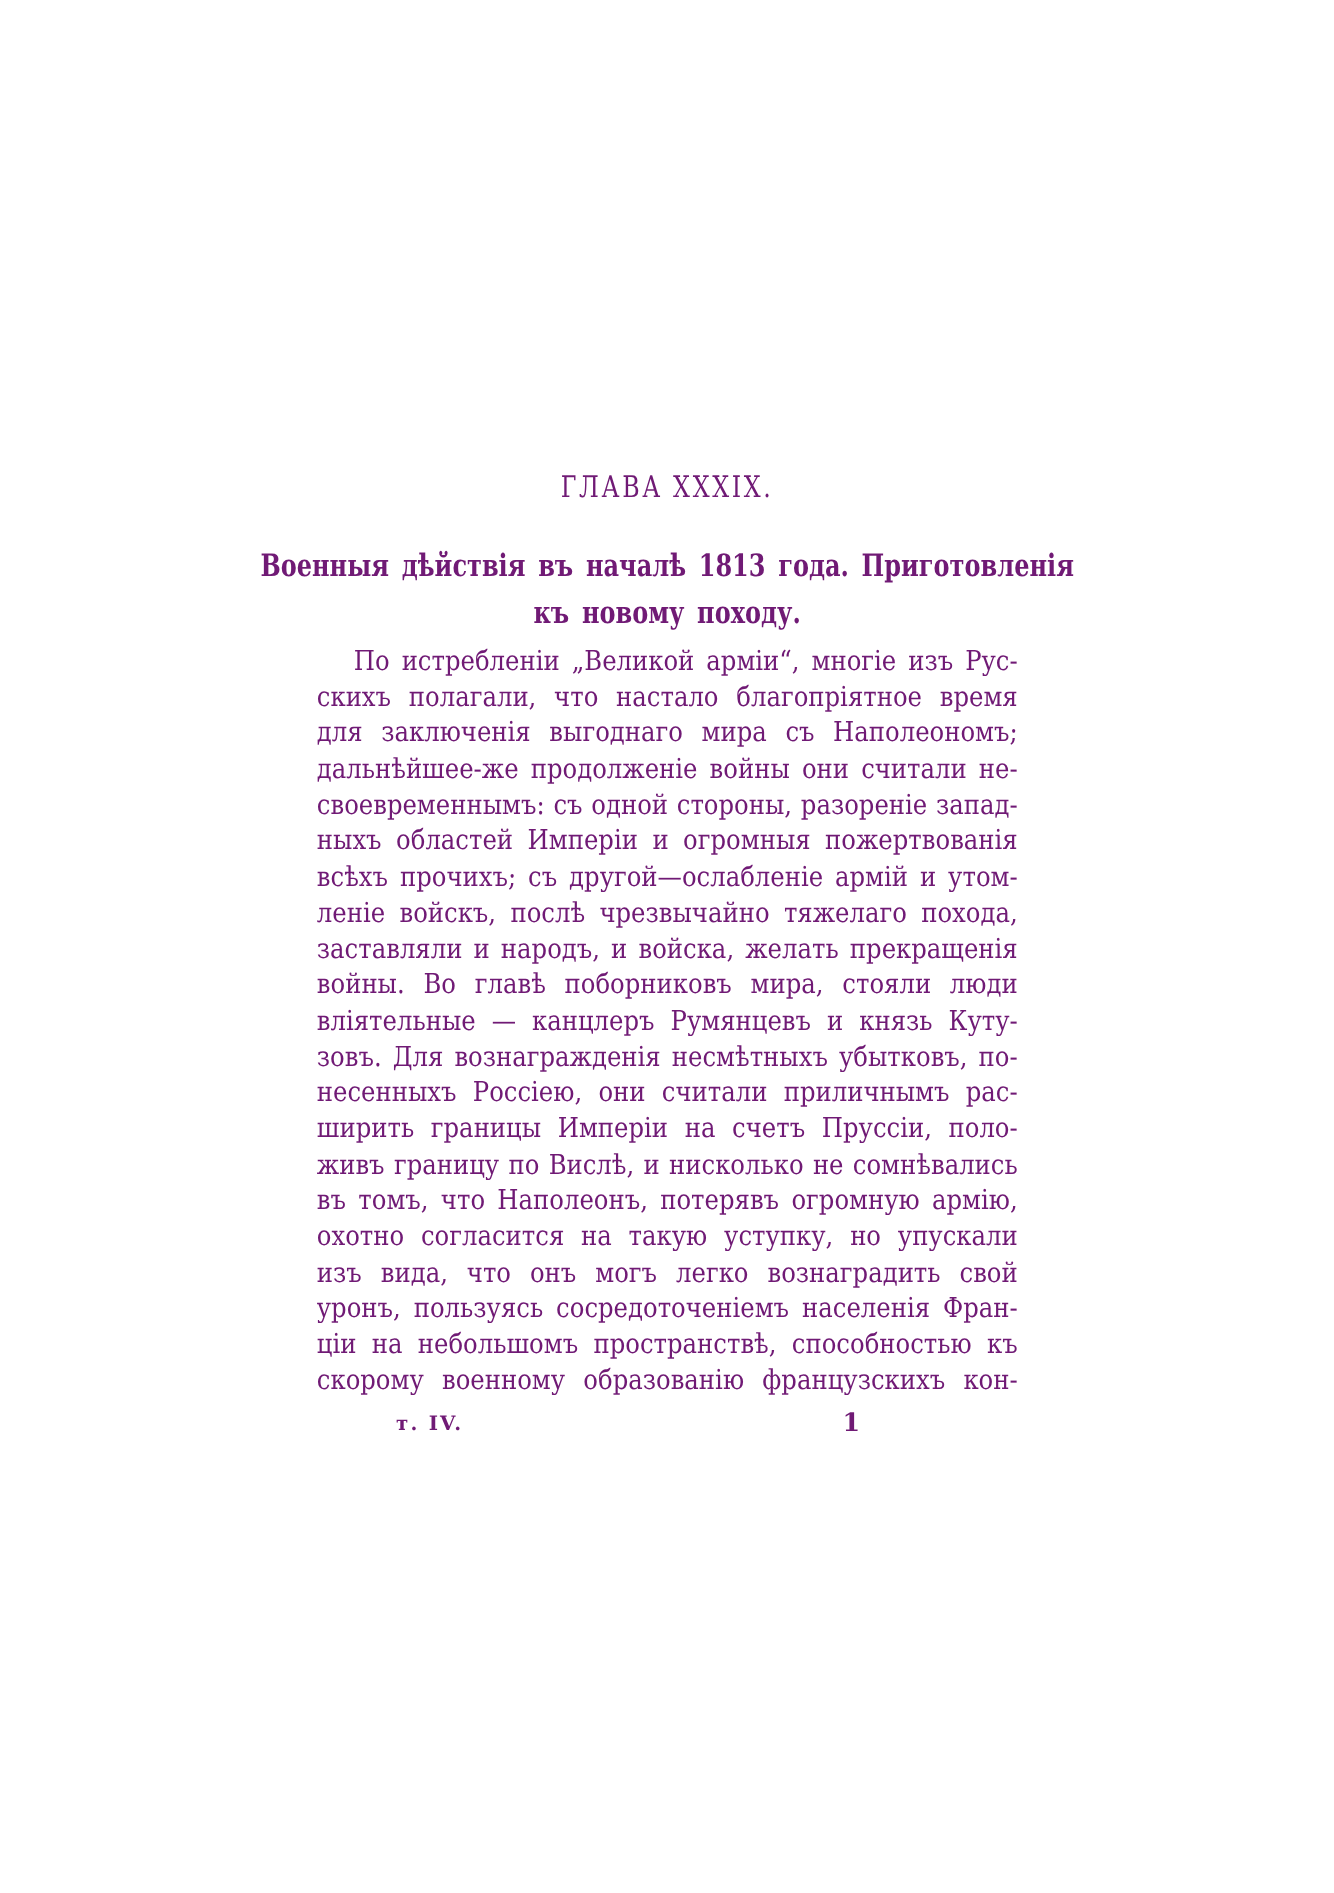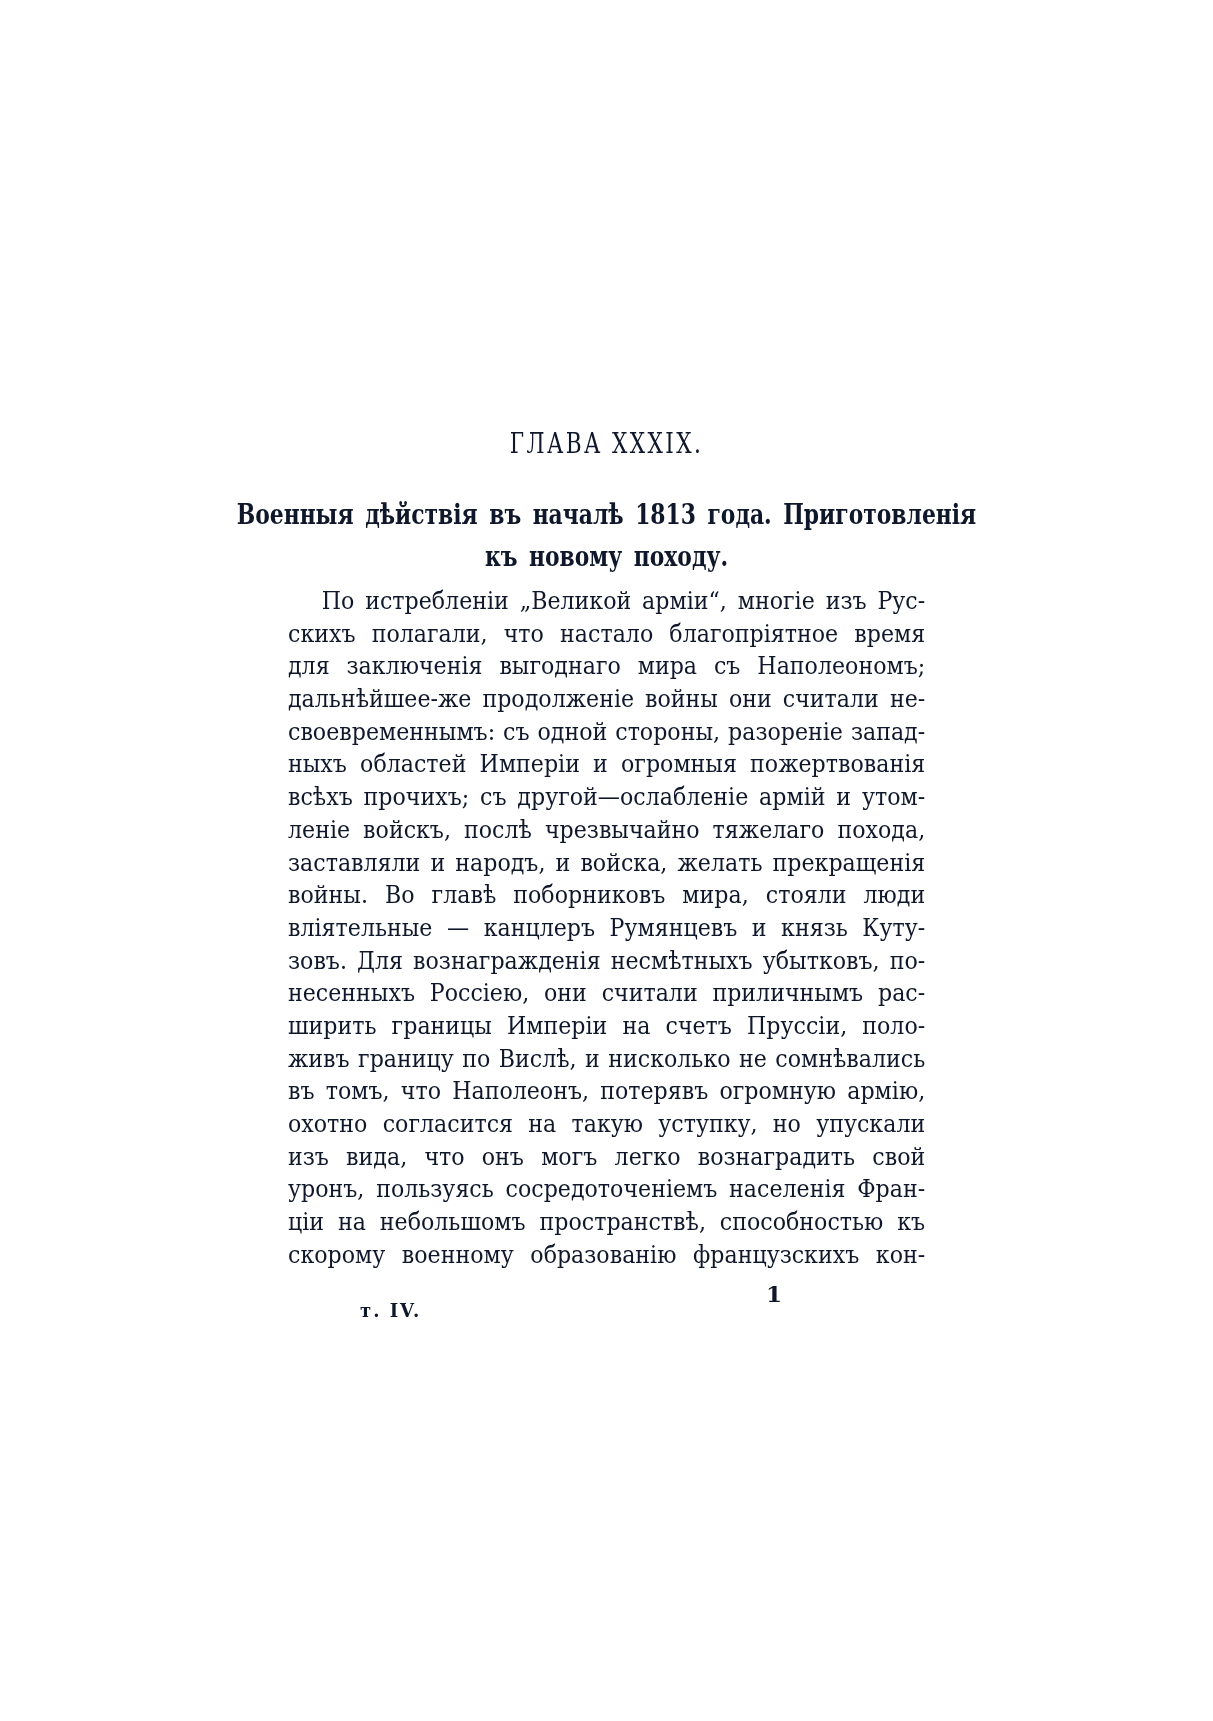--- a/index.html
+++ b/index.html
@@ -5,21 +5,21 @@
   html, body {
     margin: 0;
     padding: 0;
     background: #ffffff;
   }
   .page {
     position: relative;
     width: 1181px;
     height: 1721px;
     background: #ffffff;
-    color: #0f172a;
+    color: #701a75;
     font-family: "DejaVu Serif", "Liberation Serif", serif;
     overflow: hidden;
   }
   .chapter-heading {
     position: absolute;
     top: 428px;
     left: 0;
     width: 1213px;
     text-align: center;
     font-size: 27px;
@@ -70,21 +70,20 @@
     width: 1213px;
     height: 28px;
     font-weight: bold;
   }
   .volume-mark {
     position: absolute;
     left: 360px;
     top: 4px;
     font-size: 18px;
     letter-spacing: 2px;
-    margin-top: 16px;
   }
   .page-number {
     position: absolute;
     left: 766px;
     top: 0;
     font-size: 23px;
   }
 </style>
 </head>
 <body>

